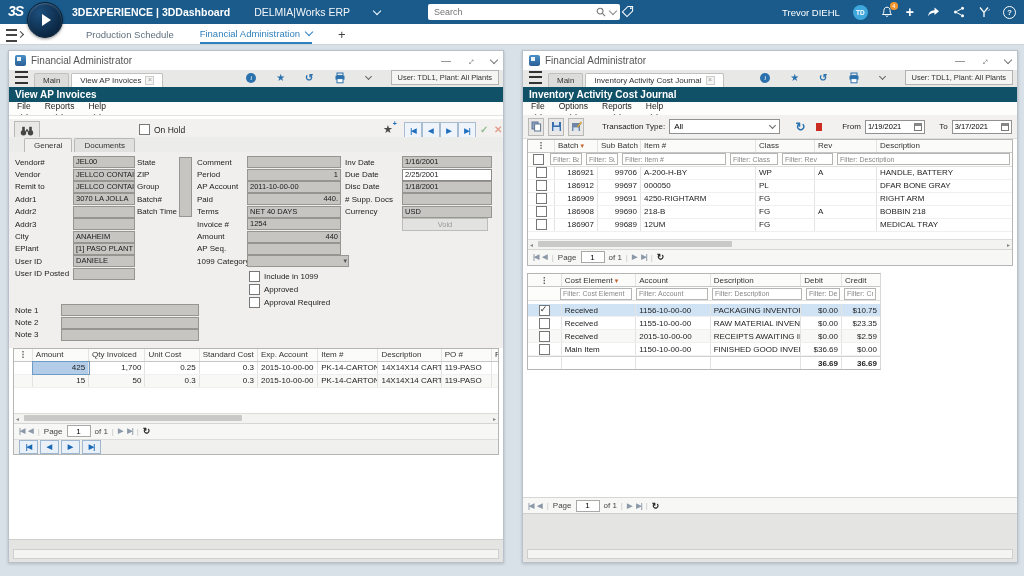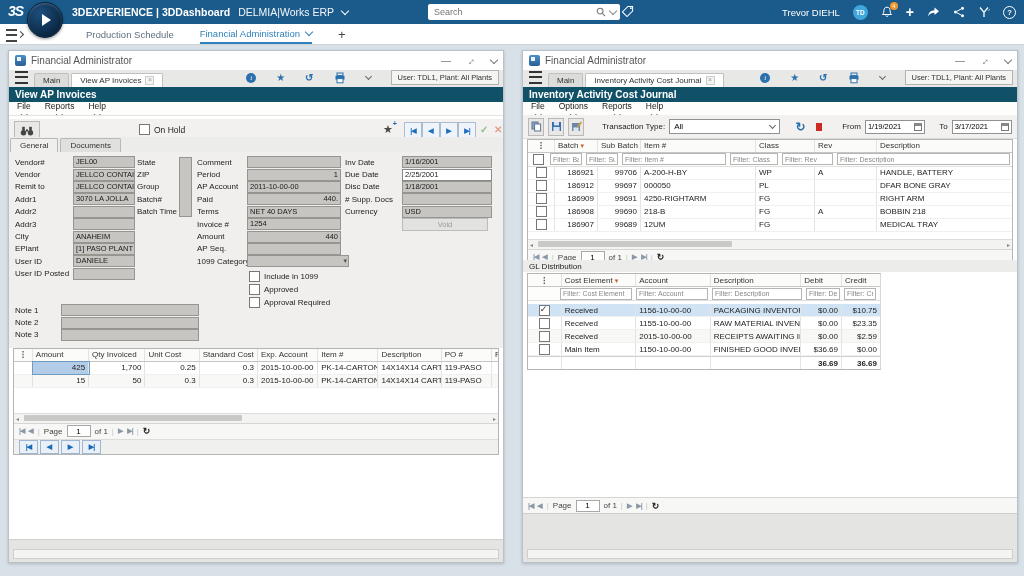--- a/index.html
+++ b/index.html
@@ -6,21 +6,21 @@
   body{width:1024px;height:576px;overflow:hidden;font-family:"Liberation Sans",sans-serif;position:relative;}
   .stage{position:absolute;inset:0;}
 
   
   .topbar{position:absolute;left:0;top:0;right:0;height:24px;background:#1a5b8c;color:#fff;z-index:30;}
   .ds-logo{position:absolute;left:8px;top:3px;font-size:14px;font-weight:bold;font-style:italic;letter-spacing:-1px;}
   .compass{position:absolute;left:27px;top:2px;width:34px;height:34px;border-radius:50%;
     background:radial-gradient(circle at 35% 30%,#1d4f7d,#0a2540 75%);border:1px solid #0a2238;
     box-shadow:0 1px 3px rgba(0,0,0,.4), inset 0 1px 2px rgba(255,255,255,.25);z-index:60;display:flex;align-items:center;justify-content:center;}
   .play{width:0;height:0;border-left:9px solid #fff;border-top:6px solid transparent;border-bottom:6px solid transparent;margin-left:2px;}
-  .brand{position:absolute;left:72px;top:0;height:24px;display:flex;align-items:center;gap:8px;font-size:10.5px;white-space:nowrap;justify-content:center;}
+  .brand{position:absolute;left:72px;top:0;height:24px;display:flex;align-items:center;gap:24px;font-size:10.5px;white-space:nowrap;justify-content:center;}
   .b1{font-weight:bold;}
   .b2{font-weight:normal;opacity:.95;}
   .chevb{width:5px;height:5px;border-right:1.5px solid currentColor;border-bottom:1.5px solid currentColor;transform:rotate(45deg);display:inline-block;margin-top:-3px;}
   .search{position:absolute;left:428px;top:4px;width:184px;height:16px;background:#fff;border-radius:2px;display:flex;align-items:center;padding:0 4px;gap:4px;}
   .search input{flex:1;border:0;outline:0;font-size:9px;color:#333;background:transparent;min-width:0;font-family:"Liberation Sans",sans-serif;}
   .search .chevb{color:#888;}
   .tagicon{position:absolute;left:621px;top:5px;}
   .tright{position:absolute;right:8px;top:0;height:24px;display:flex;align-items:center;gap:13px;}
   .uname{font-size:9.5px;}
   .avatar{width:15px;height:15px;border-radius:50%;background:#3fa7dc;color:#fff;font-size:6.5px;font-weight:bold;display:flex;align-items:center;justify-content:center;}
@@ -87,21 +87,21 @@
   .i-prev::before{content:"◀";}
   .i-next::before{content:"▶";}
   .i-last::before{content:"▶|";letter-spacing:-1px;}
   .starplus{position:absolute;left:374px;top:4px;font-size:11px;color:#4a4a48;}
   .starplus::before{content:"★";}
   .starplus::after{content:"+";position:absolute;right:-4px;top:-3px;font-size:7px;color:#1a69b5;font-weight:bold;}
   .okx{position:absolute;top:5px;font-size:10px;font-weight:bold;}
   .i-check{color:#8fbc8f;} .i-check::before{content:"✓";}
   .i-xx{color:#e29f8d;} .i-xx::before{content:"✕";}
 
-  .l-formtabs{top:86px;height:15px;background:#ececea;border-bottom:1px solid #b8b8b6;display:flex;align-items:flex-end;padding-left:1px;}
+  .l-formtabs{top:86px;height:15px;background:#ececea;border-bottom:1px solid #b8b8b6;display:flex;align-items:flex-end;padding-left:15px;}
   .ftab{font-size:8px;color:#333;padding:2px 9px;border:1px solid #b8b8b6;border-bottom:none;background:#e0e0de;margin-right:2px;border-radius:2px 2px 0 0;}
   .ftab.active{background:#f0efed;position:relative;top:1px;padding-bottom:3px;}
 
   .l-form{top:101px;height:196px;background:#f0efed;}
   .fcol{position:absolute;display:flex;flex-direction:column;}
   .frow{height:12.4px;display:flex;align-items:center;}
   .lbl{font-size:8px;color:#222;white-space:nowrap;overflow:hidden;flex:0 0 auto;}
   .fld{background:#c6c5c1;border:1px solid #96958f;height:10px;font-size:7.5px;line-height:10px;padding:0 2px;color:#1a1a1a;overflow:hidden;white-space:nowrap;flex:0 0 auto;}
   .fld.white{background:#fff;border-color:#8a8a88;}
   .fld.num{text-align:right;}
@@ -741,21 +741,20 @@
         <input class="pgnum" value="1" style="">
         <span>of 1</span>
         <span class="sep"></span>
         <span class="pgi i-next"></span>
         <span class="pgi i-last"></span>
         <span class="sep"></span>
         <span class="pgref i-refresh"></span>
       </div>
     </div>
 
-    <div class="wsec gl-label" style="top:209px;height:12px">GL Distribution</div>
 
     <div class="grid rg2" style="left:4px;top:222px;width:352px;border-right:1px solid #d8d8d6">
       <div class="ghead" style="height:12px">
         <span class="gc h">
             <span class="i-dots"></span>
           </span>
         <span class="gc c1">
             <span>Cost Element</span>
             <span class="i-sort"></span>
           </span>

